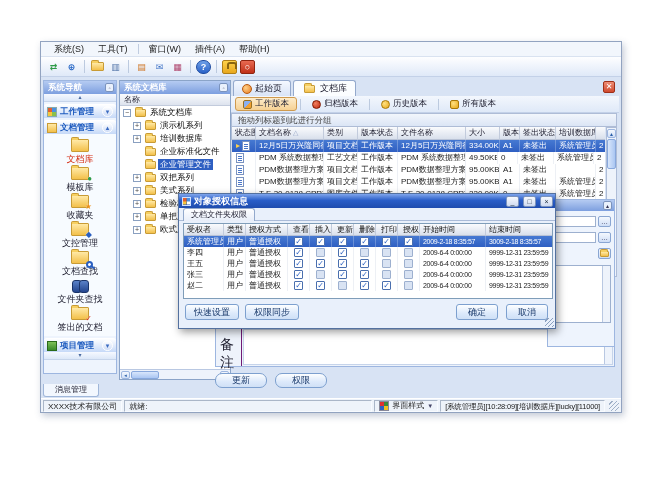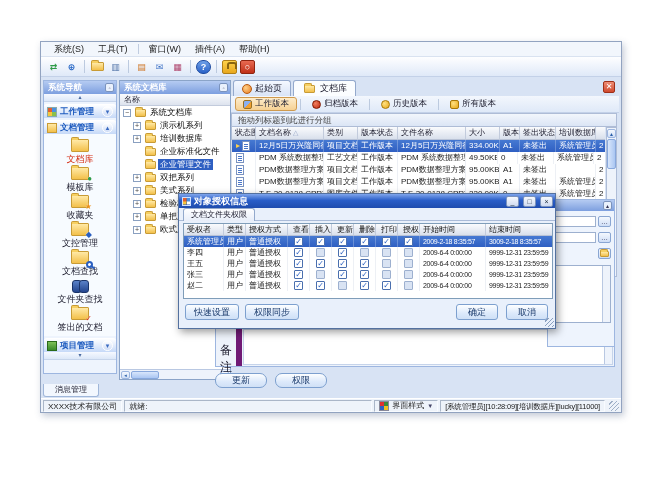--- a/index.html
+++ b/index.html
@@ -101,21 +101,21 @@
 .props{position:absolute;left:316px;top:120px;width:68px;height:148px;background:#eef4fd;border:1px solid #9db6e0;z-index:5}
 .phdr{height:11px;background:linear-gradient(#b5cbf2,#7d9fdf);display:flex;justify-content:flex-end;align-items:center;padding-right:2px}
 .phbtn{width:9px;height:9px;background:#e8f0fc;border:1px solid #7b93bd;border-radius:2px;font-size:6px;line-height:8px;text-align:center;color:#335}
 .prow{margin:5px 3px 0 3px;height:11px;display:flex;gap:2px;justify-content:flex-end;align-items:center}
 .pinput{flex:1;height:11px;background:#fff;border:1px solid #9db0cf}
 .pbtn{width:13px;height:11px;background:linear-gradient(#f4f8fe,#cfdef6);border:1px solid #8aa6d2;border-radius:2px;font-size:7px;line-height:9px;text-align:center;color:#335;display:flex;align-items:center;justify-content:center;flex:none}
 .parea{margin:6px 3px;height:58px;background:#fff;border:1px solid #9db0cf;position:relative}
 .pvs{position:absolute;right:0;top:0;width:8px;height:100%;background:#eef3fb;border-left:1px solid #b9c8e2}
 
 .notebox{position:absolute;left:-16px;top:248px;width:400px;height:40px;background:#eef3fb;border:1px solid #9db6e0;display:flex}
-.notelabel{width:26px;border-right:6px solid #701a75;padding:14px 0 0 4px;color:#223;font-size:12px;flex:none}
+.notelabel{width:26px;border-right:1px solid #701a75;padding:8px 0 0 4px;color:#223;font-size:14px;flex:none}
 .notearea{flex:1;background:#fff;margin:1px;border:1px solid #c6d4ea;position:relative}
 .navs{position:absolute;right:0;top:0;width:8px;height:100%;background:#eef3fb;border-left:1px solid #b9c8e2}
 .formbtn{position:absolute;top:294px;height:15px;width:52px;border:1px solid #7da0cf;border-radius:7px;background:linear-gradient(#fdfeff,#dce9fb 60%,#cfe0f6);font-size:9px;color:#1a3a6b;text-align:center;line-height:13px}
 
 .statusbar{position:absolute;left:0;top:356px;width:100%;height:14px;background:#eef3fa;border-top:1px solid #fff;display:flex;align-items:center;padding:0 2px;gap:2px;font-size:8px;color:#222}
 .sseg{height:12px;line-height:10px;padding:1px 4px 0 4px;border:1px solid;border-color:#aab6c8 #f8fbff #f8fbff #aab6c8;white-space:nowrap;overflow:hidden}
 .sseg.grow{flex:1}
 .sseg.style{display:flex;align-items:center;gap:3px}
 .sseg.session{font-size:7.5px;letter-spacing:-0.2px}
 .stylegrid{width:10px;height:10px;border:1px solid #889;background-image:linear-gradient(#e03030,#e03030),linear-gradient(#3a8a3a,#3a8a3a),linear-gradient(#3060c0,#3060c0),linear-gradient(#f0c020,#f0c020);background-position:0 0,100% 0,0 100%,100% 100%;background-size:50% 50%;background-repeat:no-repeat;flex:none}

